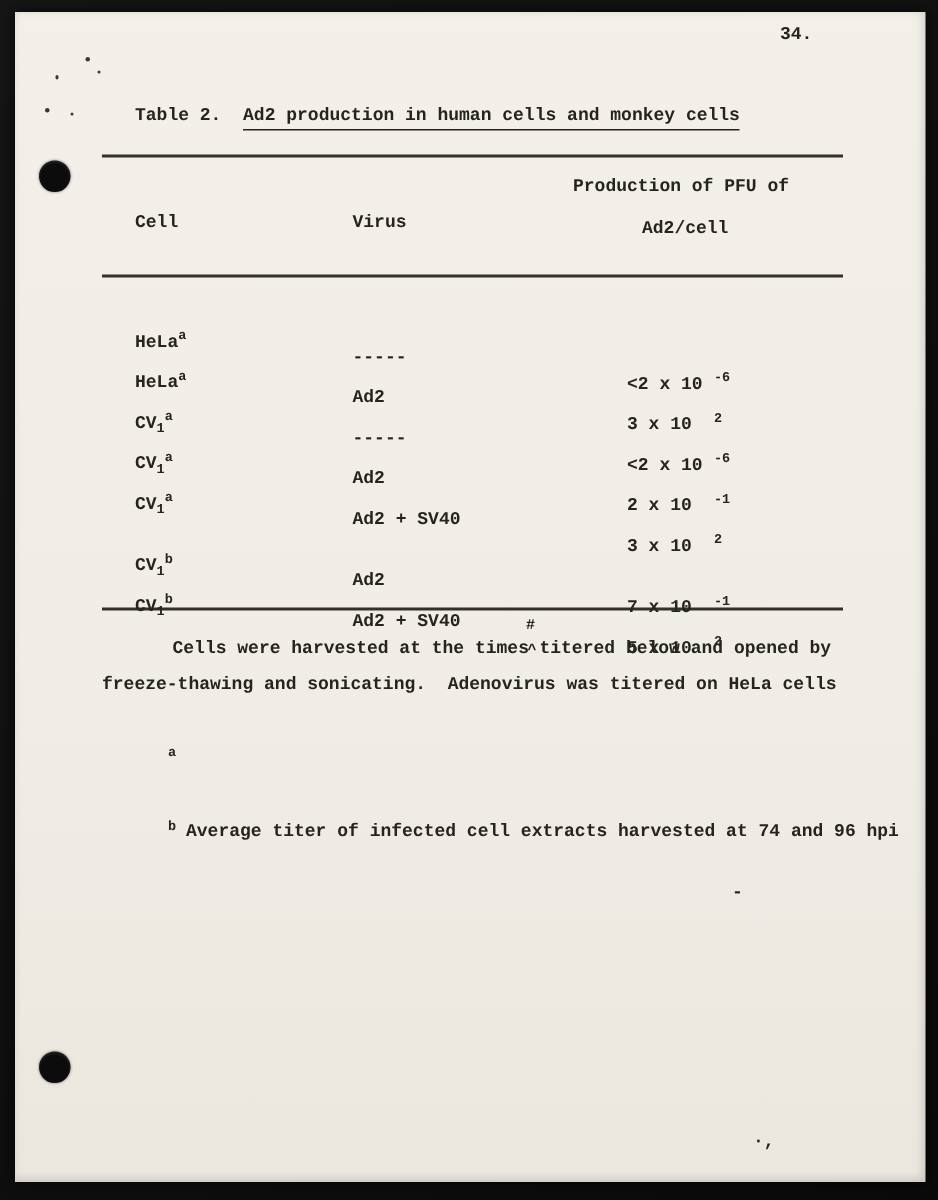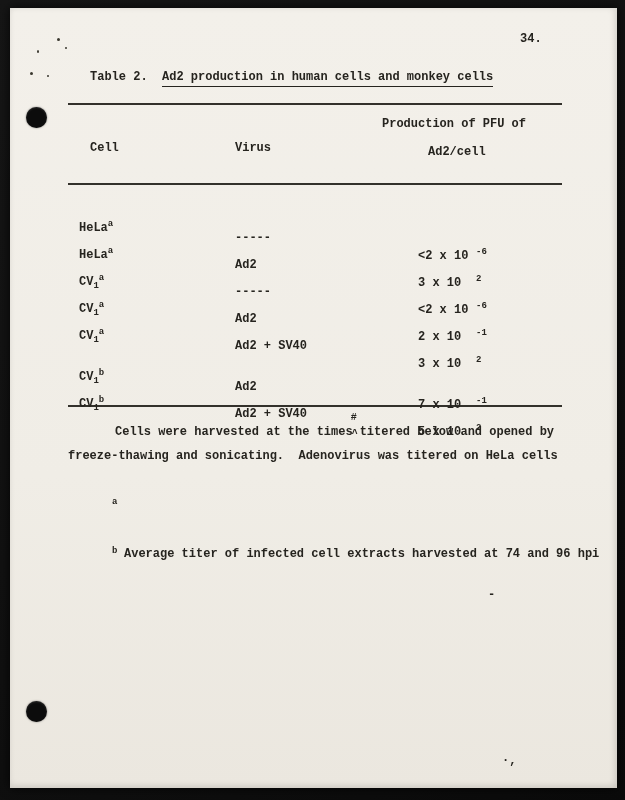--- a/index.html
+++ b/index.html
@@ -28,21 +28,21 @@
     position:absolute;width:21px;height:21px;border-radius:50%;
     background:#0c0c0c;box-shadow:inset 0 1px 2px rgba(255,255,255,.12), 0 0 2px rgba(0,0,0,.5);
   }
   .speck{position:absolute;border-radius:50%;background:#3a382f;}
   .rule{position:absolute;left:0;right:0;border-top:2px solid #33312b;}
   .tablewrap{position:absolute;left:58px;top:95px;width:494px;height:369px;}
   .underlined{border-bottom:1.5px solid #26241f;padding-bottom:2px;}
   sup.small, sub.small{font-size:9px;font-weight:600;}
   sup.small{vertical-align:5px;}
   sub.small{vertical-align:-3px;}
-  .c-cell{position:absolute;left:11px;}
+  .c-cell{position:absolute;left:22px;}
   .c-virus{position:absolute;left:167px;}
   .c-val{position:absolute;left:350px;}
   .t-row{position:absolute;left:0;width:100%;height:16px;}
   .val-base{display:inline-block;width:58px;text-align:left;}
   .ins{position:relative;display:inline-block;width:7px;height:12px;}
   .ins .ins-above{position:absolute;top:-12px;left:-2px;font-size:10px;}
   .ins .ins-caret{position:absolute;top:5px;left:-1px;font-size:10px;}
   .fn-marker{position:absolute;font-size:9px;}
 </style>
 </head>
@@ -53,21 +53,21 @@
 
     <div class="hole" style="left:16px;top:99px;"></div>
     <div class="hole" style="left:16px;top:693px;"></div>
 
     <div class="speck" style="left:47px;top:30px;width:3px;height:3px;"></div>
     <div class="speck" style="left:55px;top:39px;width:2px;height:2px;"></div>
     <div class="speck" style="left:27px;top:42px;width:2px;height:3px;"></div>
     <div class="speck" style="left:20px;top:64px;width:3px;height:3px;"></div>
     <div class="speck" style="left:37px;top:67px;width:2px;height:2px;"></div>
 
-    <div class="typed" style="left:510px;top:24px;">34.</div>
+    <div class="typed" style="left:510px;top:8px;">34.</div>
 
     <div class="typed" style="left:80px;top:62px;"><span>Table 2.</span><span>  </span><span class="underlined">Ad2 production in human cells and monkey cells</span></div>
 
     <div class="tablewrap">
       <div class="rule" style="top:0;"></div>
       <div class="rule" style="top:80px;"></div>
       <div class="rule" style="top:302px;"></div>
 
       <div class="typed" style="left:314px;top:14px;">Production of PFU of</div>
       <div class="typed" style="left:22px;top:38px;">Cell</div>

